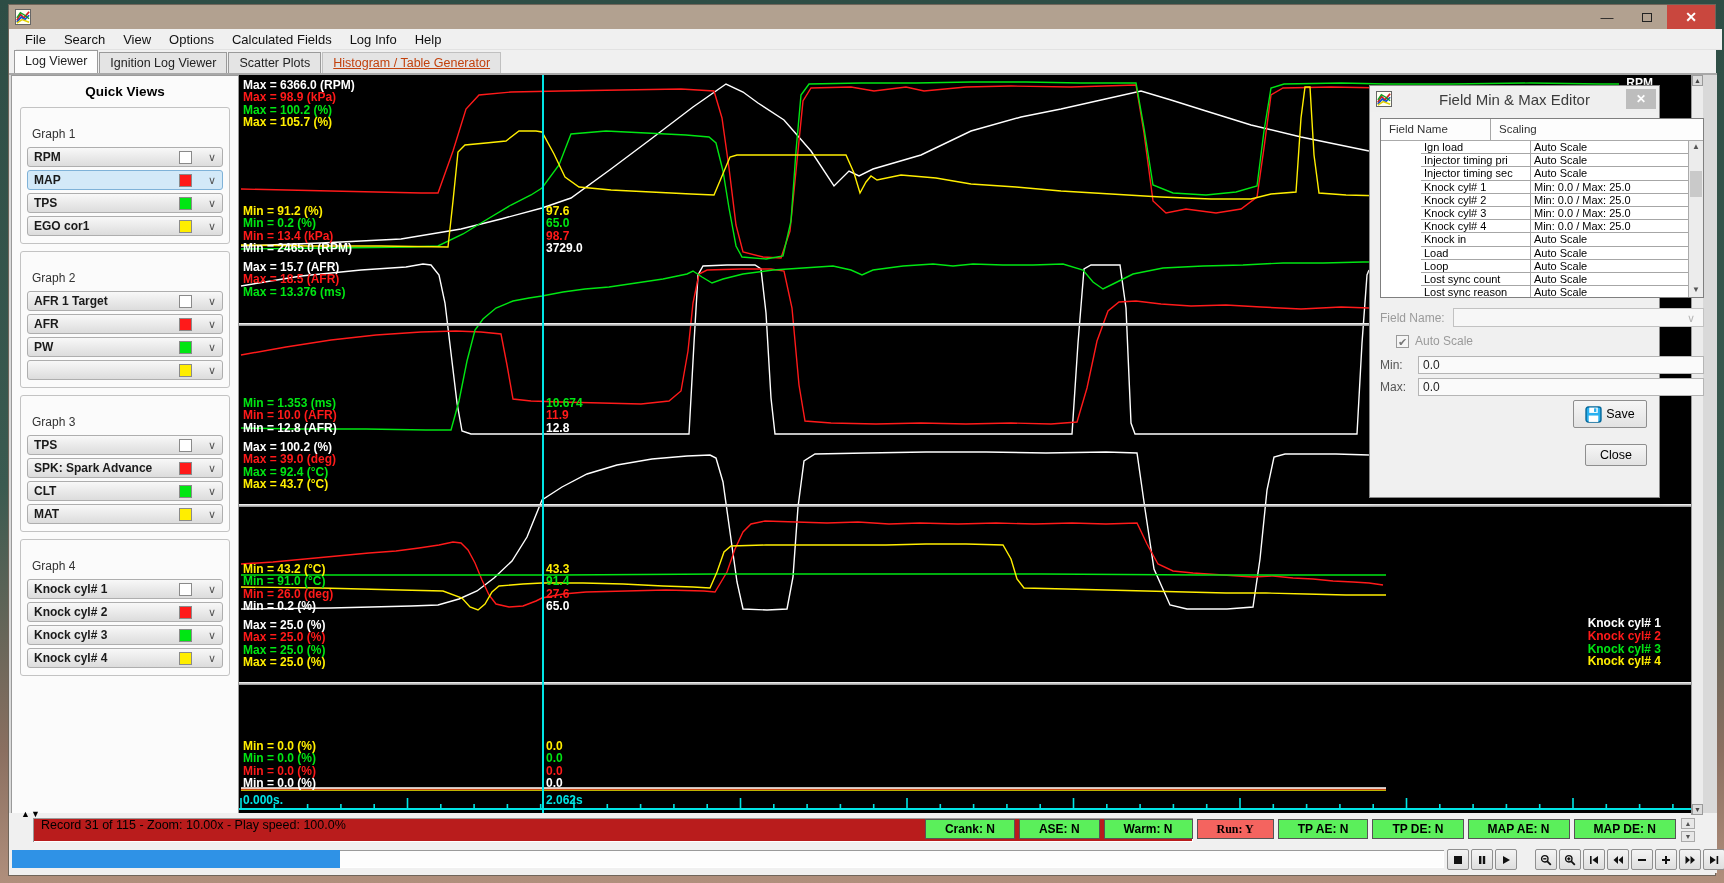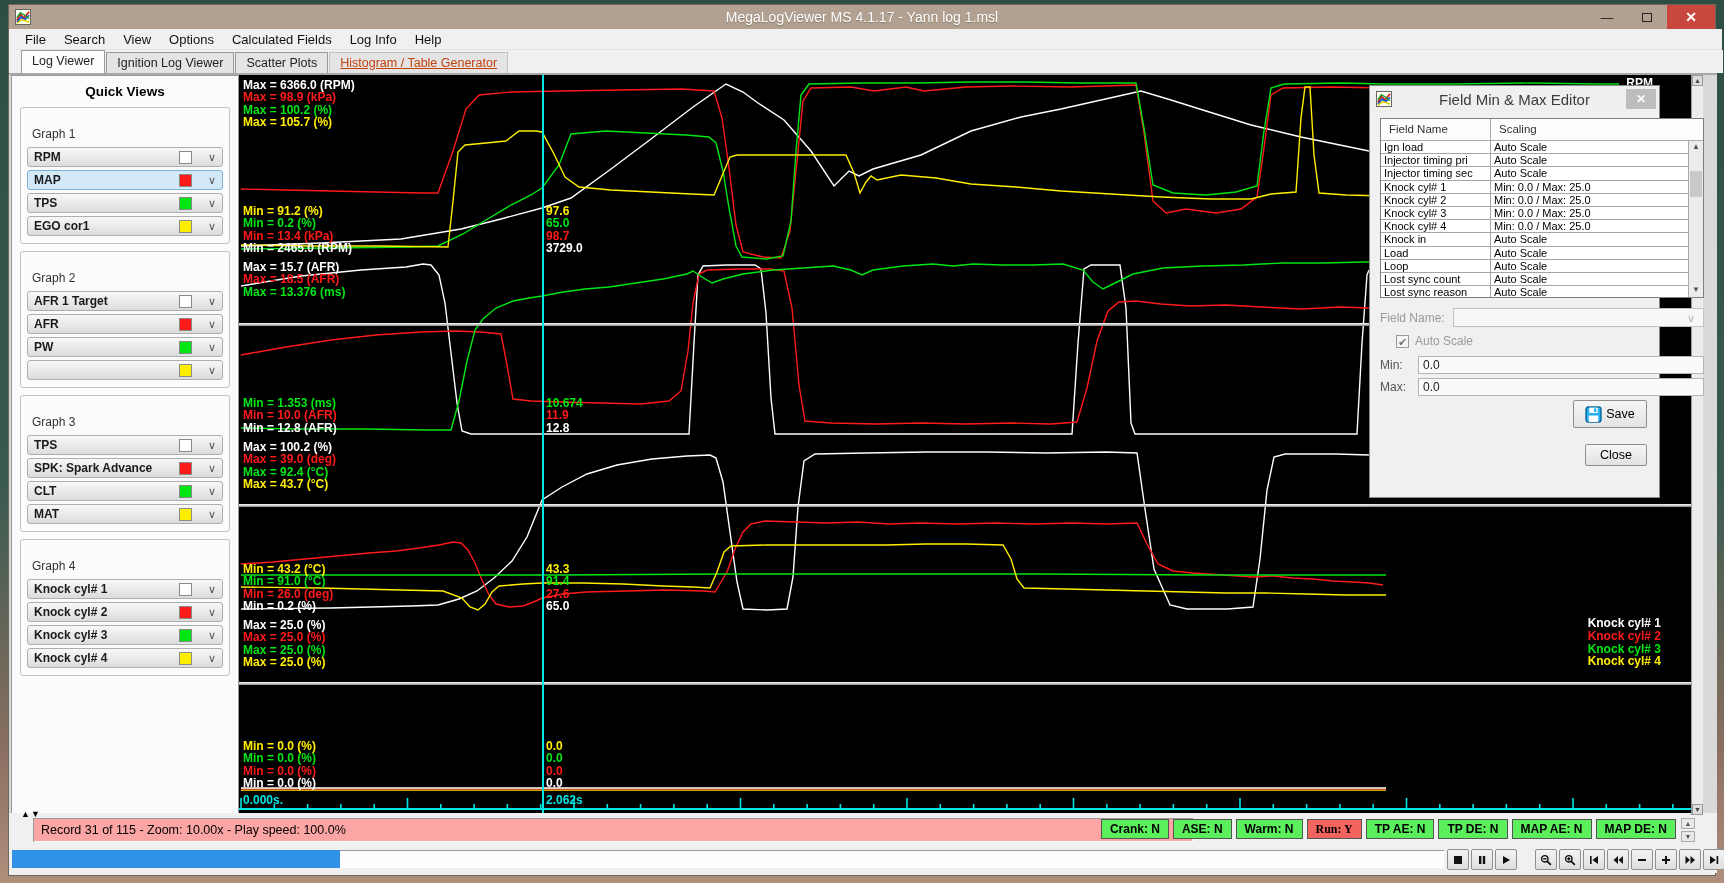--- a/index.html
+++ b/index.html
@@ -13,21 +13,21 @@
   .app-icon { width:16px; height:16px; margin-left:6px; background:#fffff2; border:1px solid #666; }
   .win-title { position:absolute; left:0; right:0; text-align:center; color:#fff; font-size:14px; text-shadow:0 1px 1px rgba(0,0,0,.25); }
   .win-controls { position:absolute; right:0; top:0; height:24px; display:flex; }
   .win-btn { width:40px; height:24px; display:flex; align-items:center; justify-content:center; color:#222; font-size:13px; cursor:default; }
   .win-btn.max span { display:block; width:10px; height:9px; border:1.5px solid #222; }
   .win-btn.close { width:48px; background:#c9473e; color:#fff; font-size:14px; font-weight:bold; }
 
   
   .menubar { position:absolute; left:0; top:24px; width:100%; height:21px; background:#f0f0f0; display:flex; align-items:center; border-bottom:1px solid #e2e2e2;margin-left:7px; }
   .menu-item { font-size:13px; color:#111; padding:0 9px; }
-  .tabbar { position:absolute; left:8px; top:45px; width:100%; height:23px; background:#f0f0f0; display:flex; align-items:flex-end; padding-left:4px; }
+  .tabbar { position:absolute; left:1px; top:45px; width:100%; height:23px; background:#f0f0f0; display:flex; align-items:flex-end; padding-left:4px; }
   .tab { font-size:12.5px; color:#222; padding:3px 10px 4px; border:1px solid #9a9a9a; border-bottom:none; background:#e4e4e4; margin-right:1px; height:21px; }
   .tab.active { background:#fdfdfd; height:23px; font-weight:normal; }
   .tab.disabled { color:#c2410c; border-color:#c0c0c0;text-decoration:underline; }
 
   
   .main { position:absolute; left:0; top:68px; width:1708px; height:740px; background:#d9d9d9; border-top:2px solid #a8a8a8; }
 
   
   .sidebar { position:absolute; left:2px; top:0; width:228px; height:740px; background:#fbfbfb; border:1px solid #9a9a9a; }
   .qv-title { text-align:center; font-weight:bold; font-size:13.5px; padding:8px 0 4px; color:#000; }
@@ -48,45 +48,45 @@
   .legend-block { position:absolute; z-index:6; text-align:right; }
   .legend-block div { font-size:12px; font-weight:bold; line-height:12.8px; white-space:nowrap; }
   .cursor-line { position:absolute; left:303px; top:0; width:2px; height:738px; background:#00e5e5; z-index:5; }
   .time-label { position:absolute; color:#00e5e5; font-size:12px; font-weight:bold; z-index:6; top:718px; }
   .gscroll { position:absolute; right:0; top:0; width:12px; height:740px; background:#ececec; border-left:1px solid #9a9a9a; z-index:4; }
   .gscroll .arr { width:100%; height:11px; background:#dcdcdc; border:1px solid #9a9a9a; font-size:7px; text-align:center; line-height:10px; color:#444; }
   .gscroll .arr.dn { position:absolute; bottom:0; }
 
   
   .statusrow { position:absolute; left:0; top:808px; width:1708px; height:33px; background:#f0f0f0; }
-  .status-box { position:absolute; left:24px; top:5px; width:1160px; height:24px; background:#fca5a5; box-shadow:inset 1px 1px 0 #9a9a9a, inset -1px -1px 0 #ffffff; display:flex; align-items:center; }
+  .status-box { position:absolute; left:24px; top:5px; width:1160px; height:24px; background:#b91c1c; box-shadow:inset 1px 1px 0 #9a9a9a, inset -1px -1px 0 #ffffff; display:flex; align-items:flex-start; }
   .status-text { font-size:12.5px; color:#000; padding-left:8px; }
   .splitter-tris { position:absolute; left:12px; top:-4px; font-size:9px; color:#000; letter-spacing:1px; z-index:9; }
   .badges { position:absolute; right:41px; top:6px; display:flex; gap:4px; }
-  .badge { height:20px; line-height:18px; padding:0 8px; border:1px solid #555; font-size:12px; font-weight:bold; color:#000; }
+  .badge { height:20px; line-height:18px; padding:0 19px; border:1px solid #555; font-size:12px; font-weight:bold; color:#000; }
   .mini-scroll { position:absolute; right:22px; top:5px; width:14px; height:24px; display:flex; flex-direction:column; gap:2px; }
   .mini-scroll div { height:11px; font-size:7px; text-align:center; line-height:10px; color:#555; background:#e8e8e8; border:1px solid #aaa; }
 
   .controlrow { position:absolute; left:0; top:841px; width:1708px; height:27px; background:#f0f0f0; }
   .progress { position:absolute; left:3px; top:4px; width:1432px; height:18px; background:#fdfdfd; box-shadow:inset 1px 1px 0 #9a9a9a, inset -1px -1px 0 #ffffff; }
   .progress .fill { height:100%; background:#2f92e6; }
   .playback { position:absolute; left:1438px; top:3px; display:flex; align-items:center; }
   .pb-btn { width:22px; height:21px; margin-right:2px; background:linear-gradient(180deg,#f4f4f4,#dedede); border:1px solid #8f8f8f; border-radius:2px; display:flex; align-items:center; justify-content:center; }
   .pb-gap { width:16px; }
 
   
   .dialog { position:absolute; left:1360px; top:80px; width:291px; height:413px; background:#f0f0f0; border:1px solid #8a8a8a; box-shadow:2px 2px 6px rgba(0,0,0,.35); z-index:50; }
   .dlg-titlebar { position:absolute; left:0; top:0; width:100%; height:26px; background:#efefef; display:flex; align-items:center; }
   .dlg-icon { width:16px; height:16px; margin-left:6px; background:#fffff2; border:1px solid #666; }
   .dlg-title { position:absolute; left:0; right:0; text-align:center; font-size:15px; color:#3c3c3c; }
   .dlg-close { position:absolute; right:3px; top:3px; width:30px; height:20px; background:#bdbdbd; color:#fff; font-size:12px; font-weight:bold; text-align:center; line-height:20px; }
   .dlg-table { position:absolute; left:10px; top:32px; width:324px; height:180px; background:#fff; border:1px solid #7f7f7f; }
   .dlg-thead { display:flex; height:22px; border-bottom:1px solid #aaa; background:#fdfdfd; }
   .dlg-thead div { font-size:11.5px; color:#333; padding:4px 0 0 8px; }
-  .dlg-rows { position:absolute; left:0; top:22px; right:15px; bottom:0; overflow:hidden; }
+  .dlg-rows { position:absolute; left:0; top:22px; right:15px; bottom:0; overflow:hidden;padding-left:40px; }
   .dlg-row { display:flex; height:13.2px; border-bottom:1px solid #a6a6a6; }
   .dlg-row div { font-size:11px; color:#000; line-height:12.5px; padding-left:3px; white-space:nowrap; overflow:hidden; }
   .c1 { width:110px; border-right:1px solid #a6a6a6; }
   .c2 { flex:1; }
   .dlg-vscroll { position:absolute; right:0; top:22px; width:15px; bottom:0; background:#ececec; border-left:1px solid #aaa; }
   .dlg-vscroll .arr { height:13px; text-align:center; font-size:8px; color:#555; line-height:12px; }
   .dlg-vscroll .arr.dn { position:absolute; bottom:0; width:100%; }
   .dlg-vscroll .thumb { position:absolute; top:30px; left:1px; width:12px; height:26px; background:#c9c9c9; }
   .dlg-field-row { position:absolute; left:10px; width:324px; display:flex; align-items:center; }
   .dlg-label { font-size:12px; color:#9a9a9a; }
@@ -102,21 +102,20 @@
 
 <div class="window">
 
   <div class="titlebar">
     <svg class="app-icon" viewBox="0 0 16 16">
       <polyline points="1,12 5,5 9,9 15,2" fill="none" stroke="#d02020" stroke-width="2"></polyline>
       <polyline points="1,14 6,8 10,11 15,6" fill="none" stroke="#1050d0" stroke-width="2"></polyline>
       <polyline points="1,9 5,3 10,6 15,10" fill="none" stroke="#10a020" stroke-width="1.6"></polyline>
       <polyline points="1,15 7,11 15,14" fill="none" stroke="#e0d000" stroke-width="1.6"></polyline>
     </svg>
-    <div class="win-title">MegaLogViewer MS 4.1.17 - Yann log 1.msl</div>
     <div class="win-controls">
       <div class="win-btn">—</div>
       <div class="win-btn max">
           <span></span>
         </div>
       <div class="win-btn close">✕</div>
     </div>
   </div>
 
   <div class="menubar" id="menubar">

